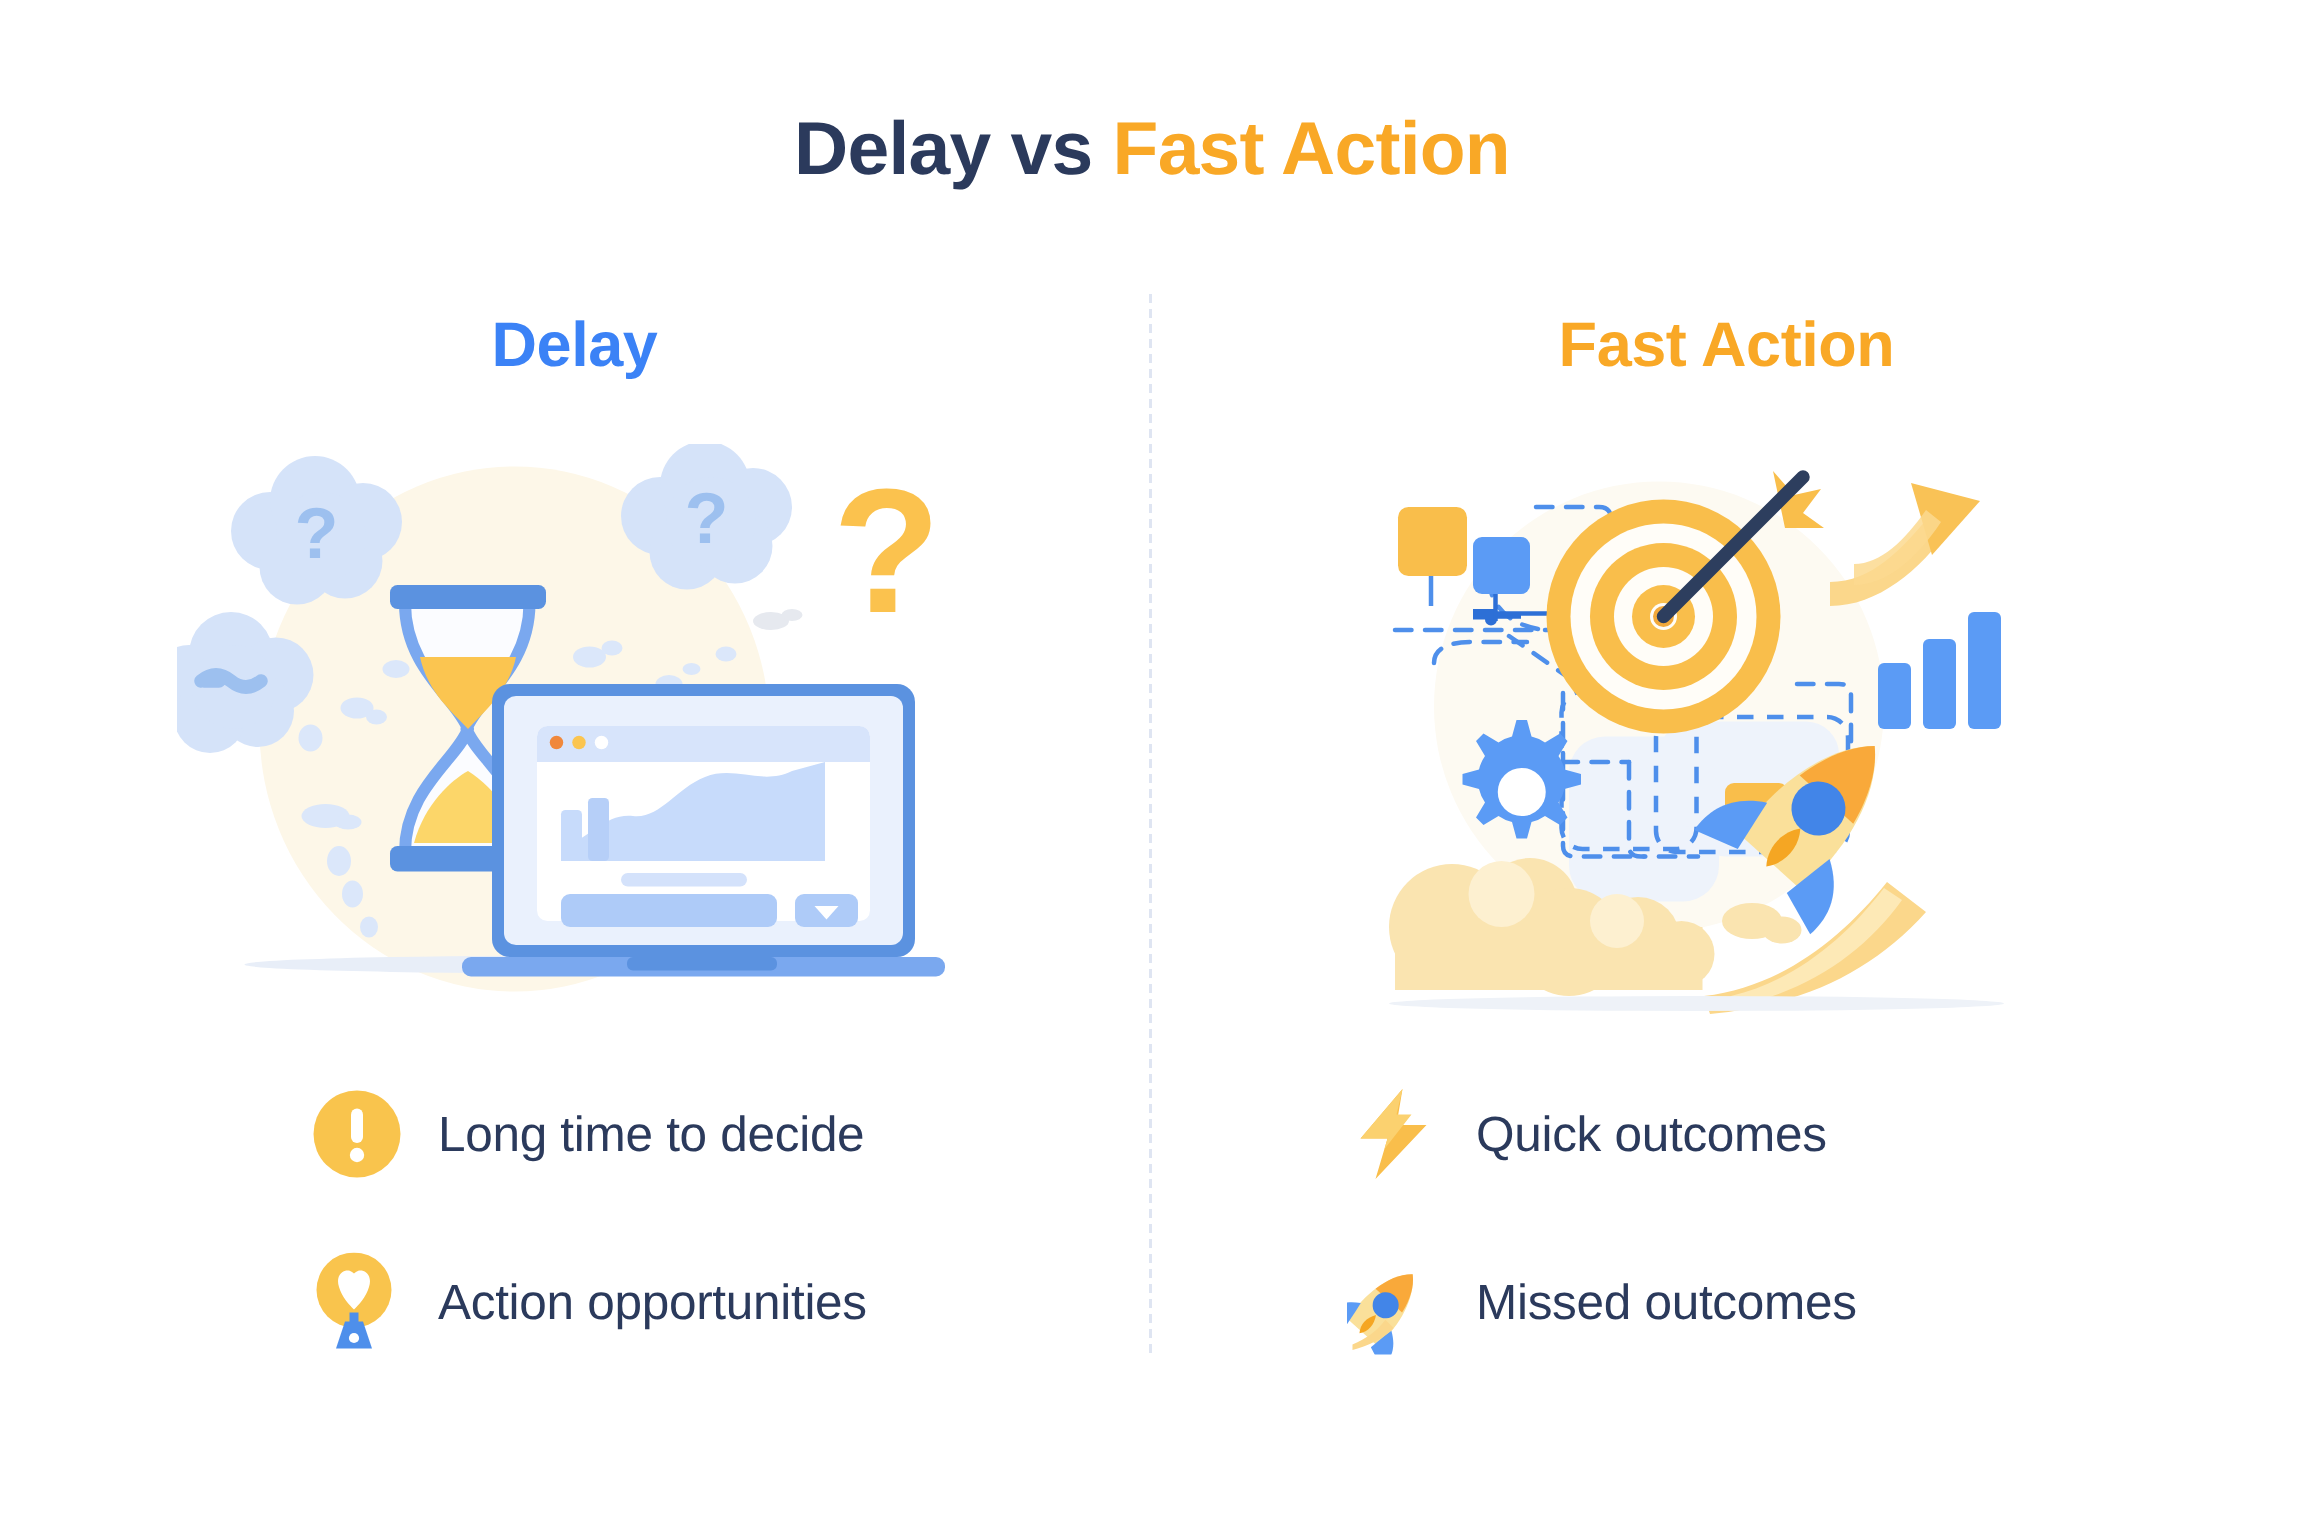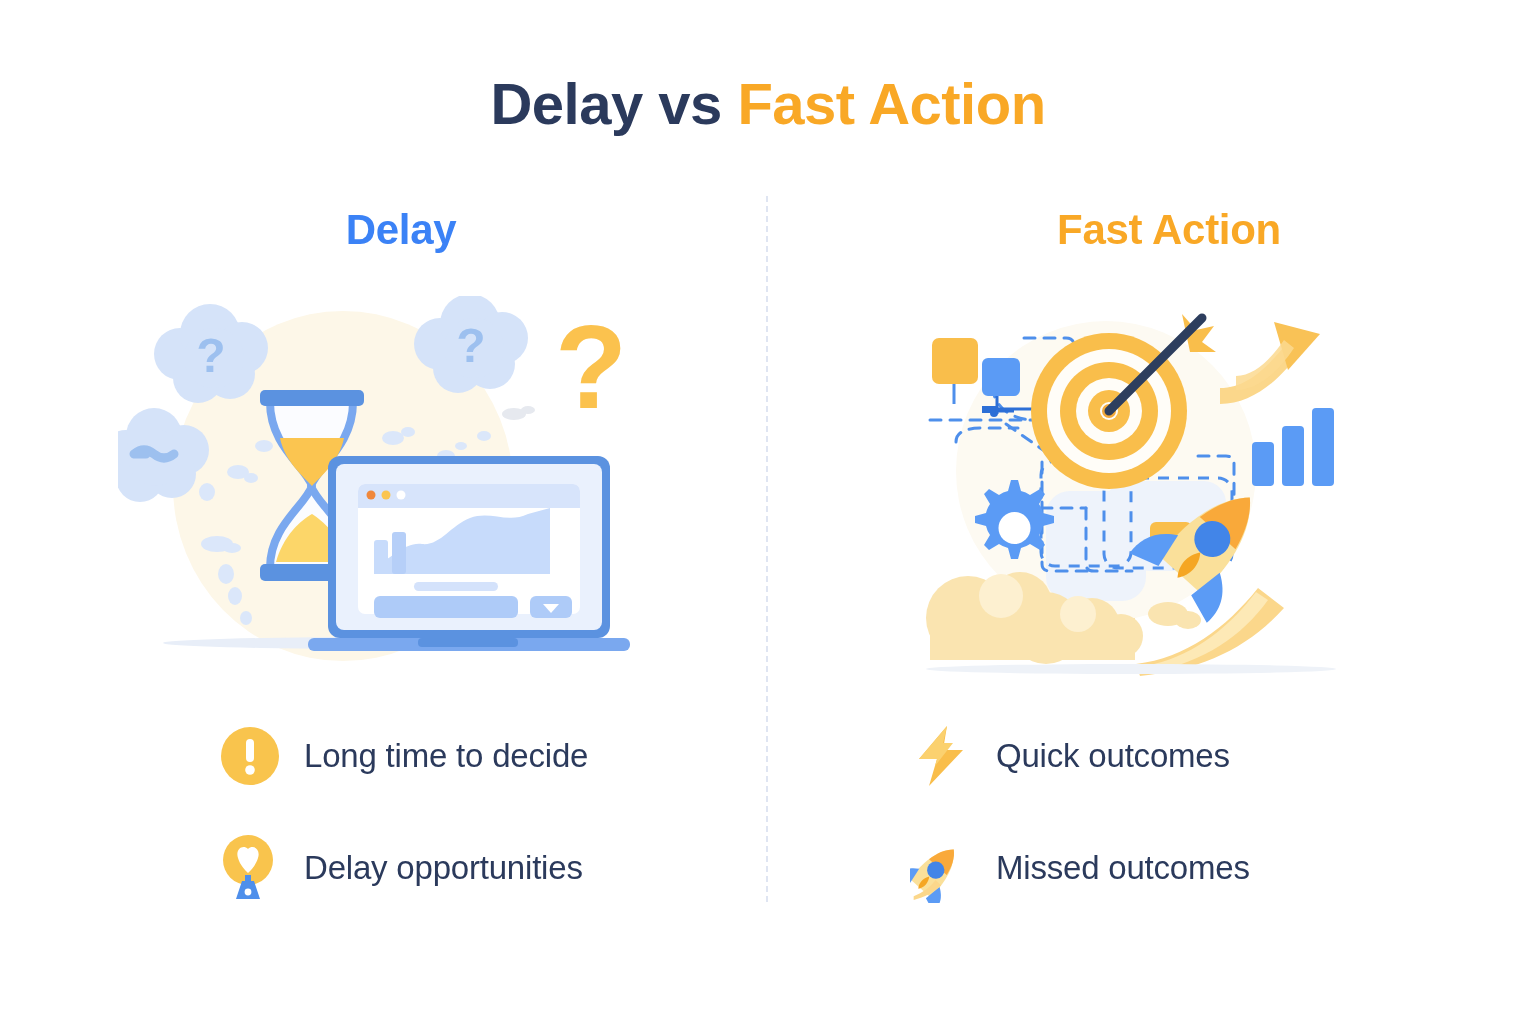--- a/index.html
+++ b/index.html
@@ -21,21 +21,21 @@
     background: #ffffff;
   }
 
   
   .title {
     position: absolute;
     top: 72px;
     left: 0;
     width: 1536px;
     text-align: center;
-    font-size: 58px;
+    font-size: 50px;
     font-weight: 700;
     letter-spacing: -0.5px;
     line-height: 1.1;
     white-space: nowrap;
   }
   .title .t-dark { color: #2b3a5c; }
   .title .t-accent { color: #F9A826; }
 
   
   .divider {
@@ -45,21 +45,20 @@
     width: 0;
     height: 706px;
     border-left: 2px dashed #dfe5f2;
   }
 
   
   .col {
     position: absolute;
     top: 0;
     height: 880px;
-    padding-left: 12px;
   }
   .col-left  { left: 0px;   width: 766px; }
   .col-right { left: 766px; width: 770px; }
 
   .col-head {
     position: absolute;
     top: 206px;
     width: 100%;
     text-align: center;
     font-size: 42px;
@@ -260,21 +259,21 @@
       <div class="bullet-row">
         <span class="bullet-icon">
           <svg width="60" height="66" viewBox="0 0 60 66">
             <circle cx="28" cy="25" r="25" fill="#F9C44D"></circle>
             <path d="M28 14 C33 9 41 14 38 23 C36 30 31 35 28 38 C25 35 20 30 18 23 C15 14 23 9 28 14 Z" fill="#ffffff"></path>
             <path d="M22 46 L34 46 L40 64 L16 64 Z" fill="#4E8FEB"></path>
             <rect x="25" y="40" width="6" height="9" fill="#4E8FEB"></rect>
             <circle cx="28" cy="57" r="3.4" fill="#ffffff"></circle>
           </svg>
         </span>
-        <span class="bullet-label">Delay opportunities</span>
+        <span class="bullet-label">Action opportunities</span>
       </div>
 
     </div>
   </div>
 
   <div class="col col-right">
 
     <div class="col-head right-head">Fast Action</div>
 
     <div class="stage">

